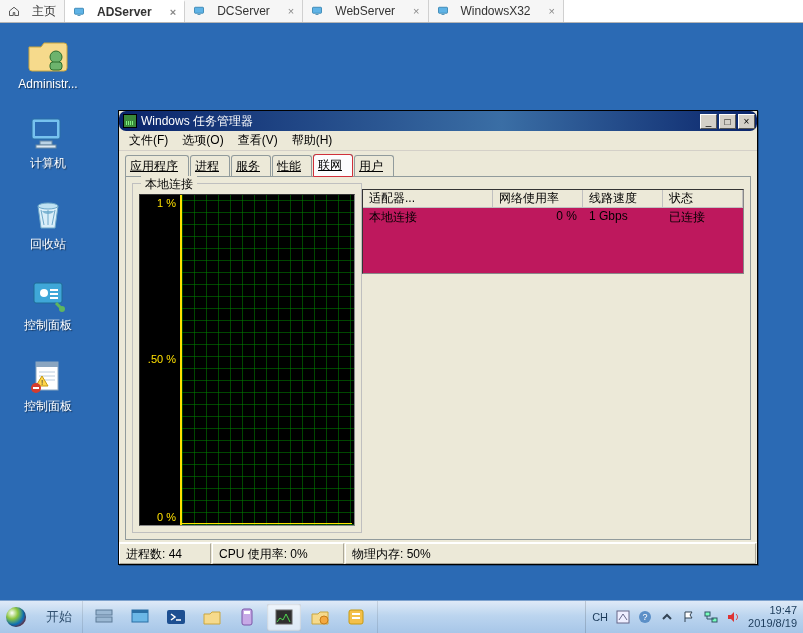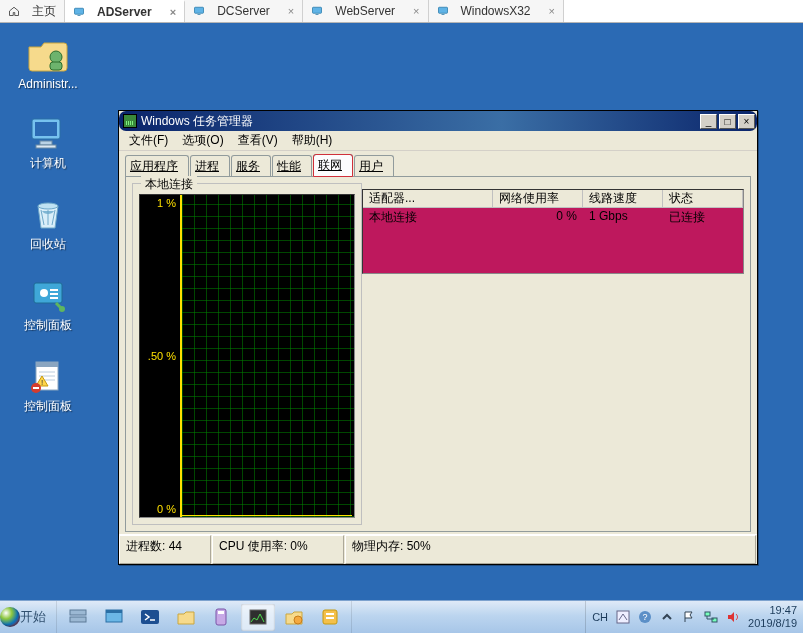--- a/index.html
+++ b/index.html
@@ -52,27 +52,27 @@
   .axis-label { position: absolute; right: 4px; }
   .graph-trace { position: absolute; left: 42px; right: 2px; bottom: 1px; height: 1px; background: #ffe000; }
 
   .adapter-list { margin-top: 6px; height: 85px; border: 1px inset #888; background: #be185d; font-size: 12px; }
   .al-head { display: flex; background: #ece9d8; border-bottom: 1px solid #c0c0c0; height: 18px; }
   .al-head > div { border-right: 1px solid #c0c0c0; padding: 1px 6px; font-size: 12px; display: flex; align-items: center; }
   .al-row { display: flex; height: 18px; }
   .al-row > div { padding: 1px 6px; }
   .col-a { width: 130px; } .col-b { width: 90px; text-align: right;} .col-c { width: 80px; text-align: left;} .col-d { width: 80px; }
 
-  .tm-status { height: 30px; border-top: 1px solid #fff; display: flex; font-size: 12px; }
+  .tm-status { height: 22px; border-top: 1px solid #fff; display: flex; font-size: 12px; }
   .tm-status > div { border: 1px solid #aca899; border-top-color: #fff; border-left-color: #fff; padding: 2px 6px; flex: 0 0 auto; margin-right: 1px; }
   .tm-status > div.st-a{ width:92px;} .tm-status > div.st-b{ width:132px;} .tm-status > div.st-c{ flex:1;}
 
   
   .taskbar { position: absolute; left: 0; right: 0; bottom: 0; height: 33px; background: linear-gradient(#dfeaf7,#bcd5ef 45%,#a7c6e8); border-top: 1px solid #7da2ce; display: flex; align-items: center; }
-  .startbtn { height: 33px; padding: 0 10px 0 0; display: flex; align-items: center; gap: 0; font-size: 13px; color: #31506f; cursor: pointer; border-right: 1px solid rgba(0,0,0,.1); }
+  .startbtn { height: 33px; padding: 0 10px 0 6px; display: flex; align-items: center; gap: 20px; font-size: 13px; color: #31506f; cursor: pointer; border-right: 1px solid rgba(0,0,0,.1); }
   .orb { width: 20px; height: 20px; border-radius: 50%; background: radial-gradient(circle at 30% 30%, #fff, #8cc63e 30%, #0a6fba 60%, #e03a3e 90%); box-shadow: inset -1px -1px 2px rgba(0,0,0,.4);}
   .ql { display: flex; align-items: center; gap: 2px; padding: 0 4px; height: 100%; border-right: 1px solid rgba(0,0,0,.1);}
   .ql .qi { width: 34px; height: 27px; display: flex; align-items: center; justify-content: center; cursor: pointer; border-radius: 2px;}
   .ql .qi.active{ background: rgba(255,255,255,.6); box-shadow: inset 0 0 2px rgba(0,0,0,.3);}
   .tray { margin-left: auto; display: flex; align-items: center; gap: 8px; padding: 0 6px; font-size: 11px; color: #1c3b5a; height: 100%; border-left: 1px solid rgba(0,0,0,.15);}
   .tray .clock { text-align: right; line-height: 13px; }
   .tray-ic { width: 14px; height: 14px; }
 
   svg { display: block; }
 </style>

